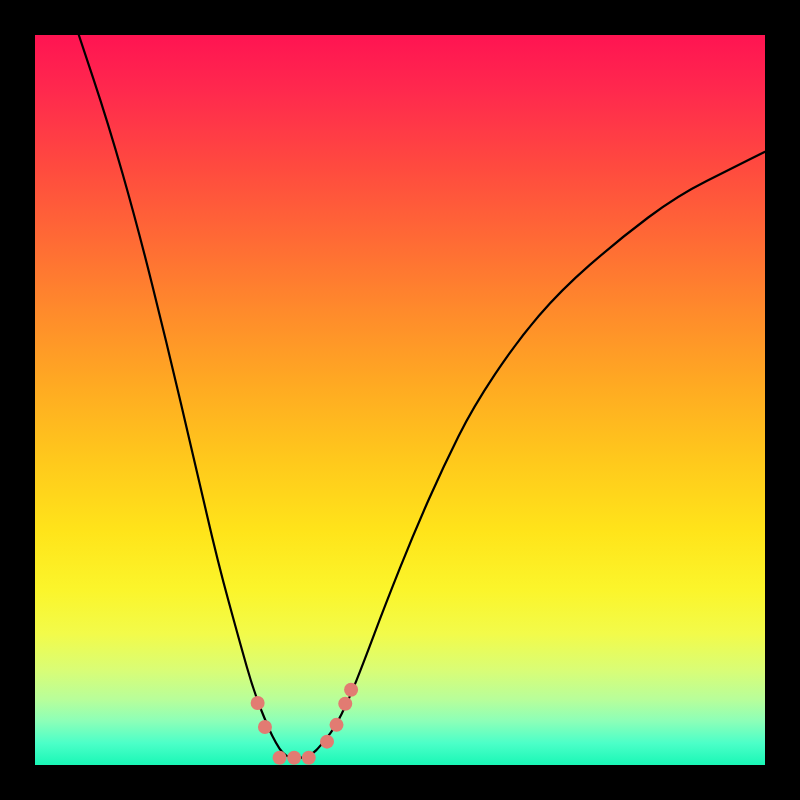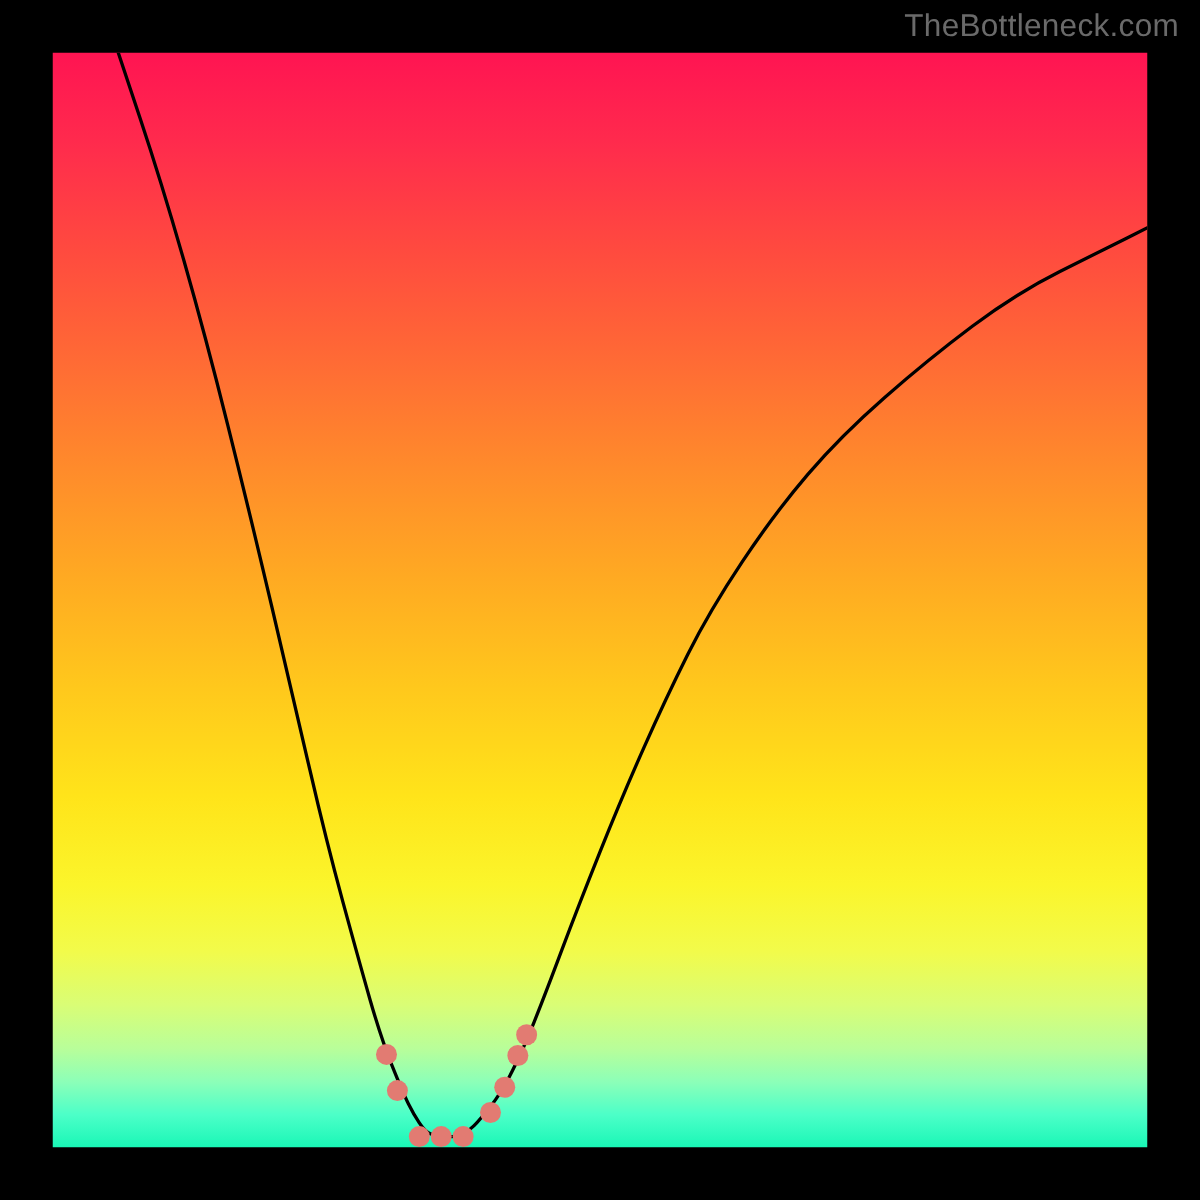--- a/index.html
+++ b/index.html
@@ -65,21 +65,20 @@
     font-size: 21px;
     letter-spacing: 0.2px;
     font-weight: 400;
     font-family: Arial, Helvetica, sans-serif;
   }
 </style>
 </head>
 <body>
 
 <div class="stage">
-  <div class="watermark">TheBottleneck.com</div>
   <div class="plot-area">
     <div class="gradient-bg"></div>
     <svg class="curve-svg" viewBox="0 0 730 730" preserveAspectRatio="none">
       <path id="curve-path" fill="none" stroke="#000000" stroke-width="2.2" stroke-linecap="round" stroke-linejoin="round" d="M 43.80 0.00 Q 43.80 0.00 58.40 43.80 Q 73.00 87.60 87.60 138.70 Q 102.20 189.80 116.80 248.20 Q 131.40 306.60 146.00 368.65 Q 160.60 430.70 171.55 478.15 Q 182.50 525.60 193.45 565.75 Q 204.40 605.90 211.70 631.45 Q 219.00 657.00 226.30 675.25 Q 233.60 693.50 237.25 700.80 Q 240.90 708.10 244.55 713.58 Q 248.20 719.05 251.85 720.88 Q 255.50 722.70 259.15 722.70 Q 262.80 722.70 266.45 722.70 Q 270.10 722.70 273.75 720.88 Q 277.40 719.05 281.05 715.40 Q 284.70 711.75 292.00 702.63 Q 299.30 693.50 306.60 678.90 Q 313.90 664.30 321.20 646.05 Q 328.50 627.80 339.45 598.60 Q 350.40 569.40 365.00 532.90 Q 379.60 496.40 394.20 463.55 Q 408.80 430.70 423.40 401.50 Q 438.00 372.30 459.90 339.45 Q 481.80 306.60 503.70 281.05 Q 525.60 255.50 554.80 229.95 Q 584.00 204.40 613.20 182.50 Q 642.40 160.60 671.60 146.00 Q 700.80 131.40 715.40 124.10 T 730.00 116.80"></path>
       <g id="markers-group">
           <circle cx="222.65" cy="667.95" r="7" fill="#e27b72" stroke="#cf5f55" stroke-width="0"></circle>
           <circle cx="229.95" cy="692.04" r="7" fill="#e27b72" stroke="#cf5f55" stroke-width="0"></circle>
           <circle cx="244.55" cy="722.70" r="7" fill="#e27b72" stroke="#cf5f55" stroke-width="0"></circle>
           <circle cx="259.15" cy="722.70" r="7" fill="#e27b72" stroke="#cf5f55" stroke-width="0"></circle>
           <circle cx="273.75" cy="722.70" r="7" fill="#e27b72" stroke="#cf5f55" stroke-width="0"></circle>

